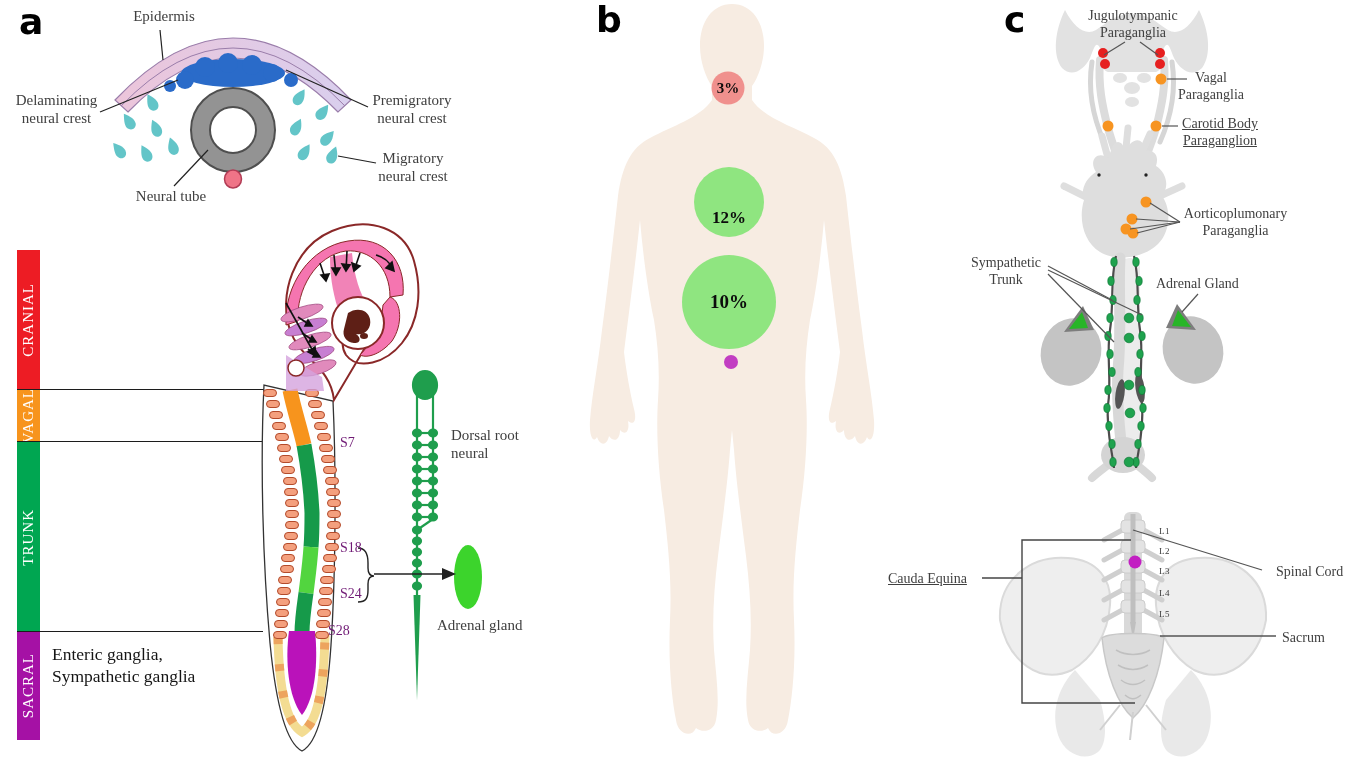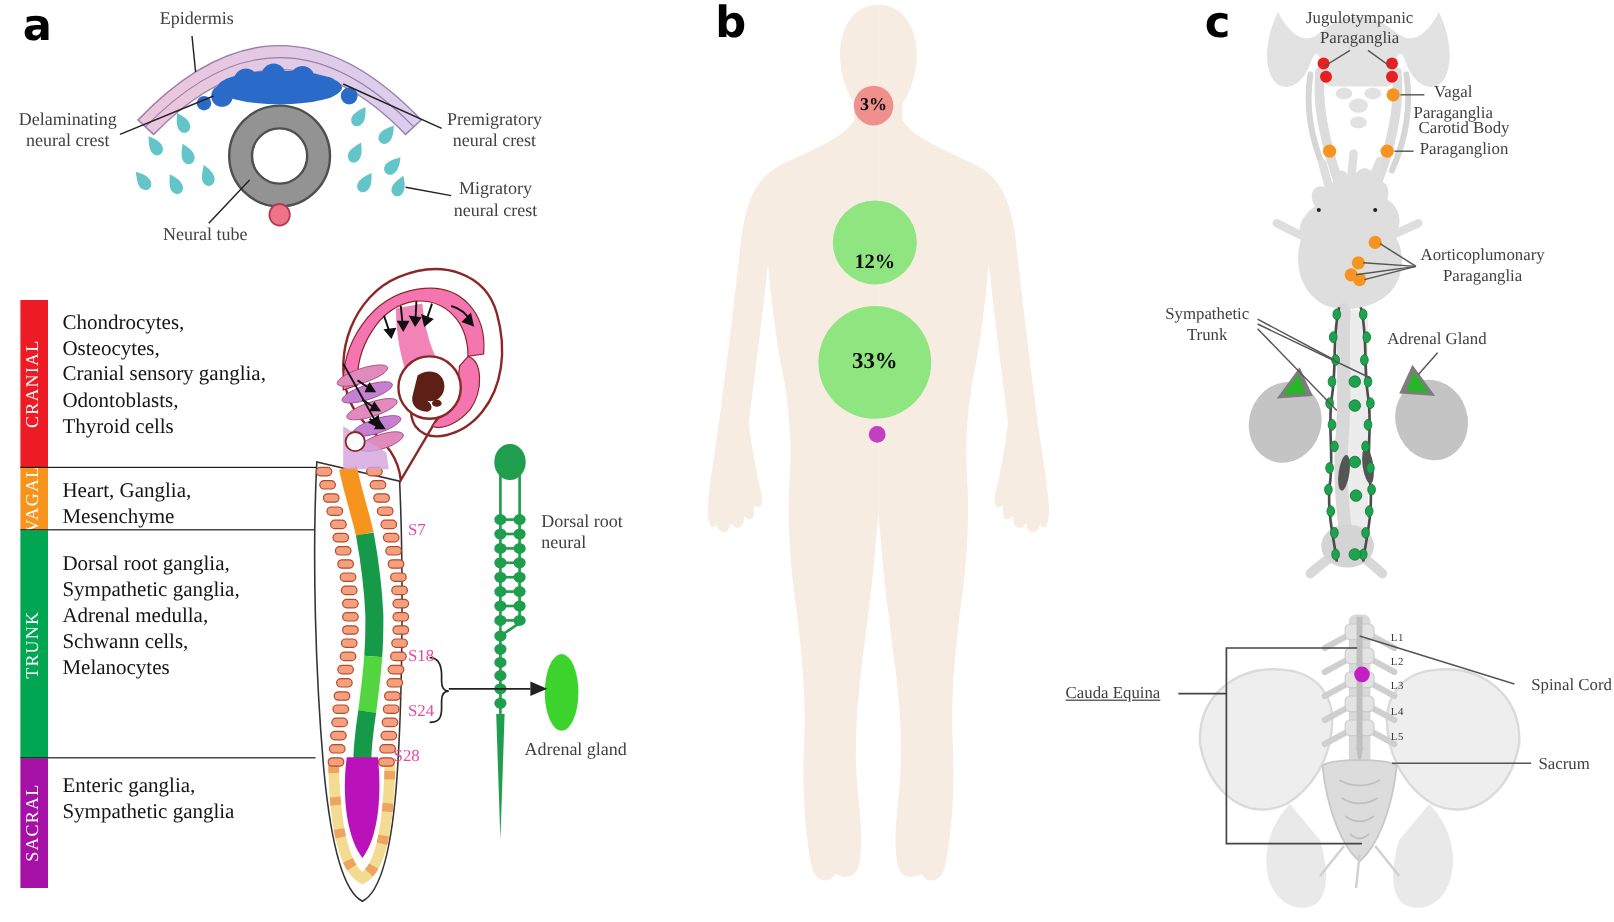--- a/index.html
+++ b/index.html
@@ -9,21 +9,21 @@
        font-weight:bold;font-size:36px;color:#000;line-height:1;}
   .lbl{position:absolute;white-space:pre-line;line-height:1.22;font-size:15px;color:#404040;}
   .ctr{text-align:center;}
   .f14{font-size:14px;}
   .pct{position:absolute;font-weight:bold;color:#0c0c0c;text-align:center;}
   .hline{position:absolute;height:0;border-top:1.4px solid #1c1c1c;}
   .bar-seg{position:absolute;left:17px;width:23px;display:flex;align-items:center;justify-content:center;}
   .bar-seg span{color:#fff;writing-mode:vertical-rl;transform:rotate(180deg);
        font-size:15px;letter-spacing:1px;line-height:1;}
   .deriv{position:absolute;left:52px;font-size:17.5px;line-height:1.24;white-space:pre-line;color:#151515;}
-  .slabel{position:absolute;font-size:14px;color:#ec4899;}
+  .slabel{position:absolute;font-size:14px;color:#701a75;}
   .vlabel{position:absolute;font-size:9px;color:#3a3a3a;letter-spacing:.5px;}
   svg{position:absolute;overflow:visible;}
 </style>
 </head>
 <body>
 
 <div class="fig">
 
   <div class="panel-letter" style="left:19px;top:4px;">a</div>
 
@@ -95,32 +95,20 @@
     <span>TRUNK</span>
     </div>
   <div class="bar-seg" style="top:632px;height:108px;background:#a511a5;">
     <span>SACRAL</span>
     </div>
 
   <div class="hline" style="left:17px;top:389px;width:248px;"></div>
   <div class="hline" style="left:17px;top:441px;width:250px;"></div>
   <div class="hline" style="left:17px;top:631px;width:246px;"></div>
 
-  <div class="deriv" style="top:258px;">Chondrocytes,
-Osteocytes,
-Cranial sensory ganglia,
-Odontoblasts,
-Thyroid cells</div>
-  <div class="deriv" style="top:398px;">Heart, Ganglia,
-Mesenchyme</div>
-  <div class="deriv" style="top:459px;">Dorsal root ganglia,
-Sympathetic ganglia,
-Adrenal medulla,
-Schwann cells,
-Melanocytes</div>
   <div class="deriv" style="top:644px;">Enteric ganglia,
 Sympathetic ganglia</div>
 
   <svg style="left:250px;top:205px;" width="280" height="563" viewBox="0 0 280 563">
     <defs>
       <rect id="bead" x="-6.5" y="-3.5" width="13" height="7" rx="3.5" fill="#f4a07e" stroke="#b34a2a" stroke-width="1"></rect>
       <ellipse id="gdot" rx="4" ry="3.5" fill="#1f9e4d"></ellipse>
     </defs>
 
     <path d="M14,180 C10,260 13,360 20,438 C26,500 36,538 52,546 C68,538 77,500 81,440 C86,365 86,260 83,196 Z" fill="#ffffff" stroke="#333" stroke-width="1.3"></path>
@@ -295,21 +283,21 @@
         L172,430 Z"></path>
       <use href="#bhalf" transform="translate(344,0) scale(-1,1)"></use>
     </g>
     <circle cx="168" cy="88" r="16.5" fill="#f0908d"></circle>
     <circle cx="169" cy="202" r="35" fill="#8fe580"></circle>
     <circle cx="169" cy="302" r="47" fill="#8fe580"></circle>
     <circle cx="171" cy="362" r="7" fill="#c23ec2"></circle>
   </svg>
   <div class="pct" style="left:713px;top:80px;width:30px;font-size:15px;">3%</div>
   <div class="pct" style="left:707px;top:192px;width:44px;font-size:17px;margin-top:16px;">12%</div>
-  <div class="pct" style="left:702px;top:291px;width:54px;font-size:19px;">33%</div>
+  <div class="pct" style="left:702px;top:291px;width:54px;font-size:19px;">10%</div>
 
   <div class="panel-letter" style="left:1004px;top:2px;">c</div>
 
   <svg style="left:980px;top:0;" width="300" height="500" viewBox="0 0 300 500">
 
     <g fill="#e2e2e2">
       <path d="M85,10 C75,30 72,55 82,68 C92,78 104,70 110,58 C114,48 116,40 120,48 C124,58 118,68 128,72
                L176,72 C186,68 180,58 184,48 C188,40 190,48 194,58 C200,70 212,78 222,68 C232,55 229,30 219,10
                C210,28 198,36 188,30 C178,24 170,14 152,14 C134,14 126,24 116,30 C106,36 94,28 85,10 Z"></path>
       <ellipse cx="140" cy="78" rx="7" ry="5"></ellipse>
@@ -428,21 +416,21 @@
         <line x1="68" y1="270" x2="162" y2="315"></line>
       <line x1="68" y1="274" x2="134" y2="342"></line>
       <line x1="218" y1="294" x2="202" y2="312"></line>
     </g>
   </svg>
 
   <div class="lbl f14 ctr" style="left:1084px;top:7px;width:98px;">Jugulotympanic
 Paraganglia</div>
   <div class="lbl f14 ctr" style="left:1170px;top:69px;width:82px;">Vagal
 Paraganglia</div>
-  <div class="lbl f14 ctr" style="left:1170px;top:99px;width:100px;">Carotid Body
+  <div class="lbl f14 ctr" style="left:1170px;top:115px;width:100px;text-decoration:underline;">Carotid Body
 Paraganglion</div>
   <div class="lbl f14 ctr" style="left:1178px;top:205px;width:115px;">Aorticoplumonary
 Paraganglia</div>
   <div class="lbl f14 ctr" style="left:962px;top:254px;width:88px;">Sympathetic
 Trunk</div>
   <div class="lbl f14" style="left:1156px;top:275px;">Adrenal Gland</div>
 
   <svg style="left:980px;top:500px;" width="365" height="268" viewBox="0 0 365 268">
 
     <g>

